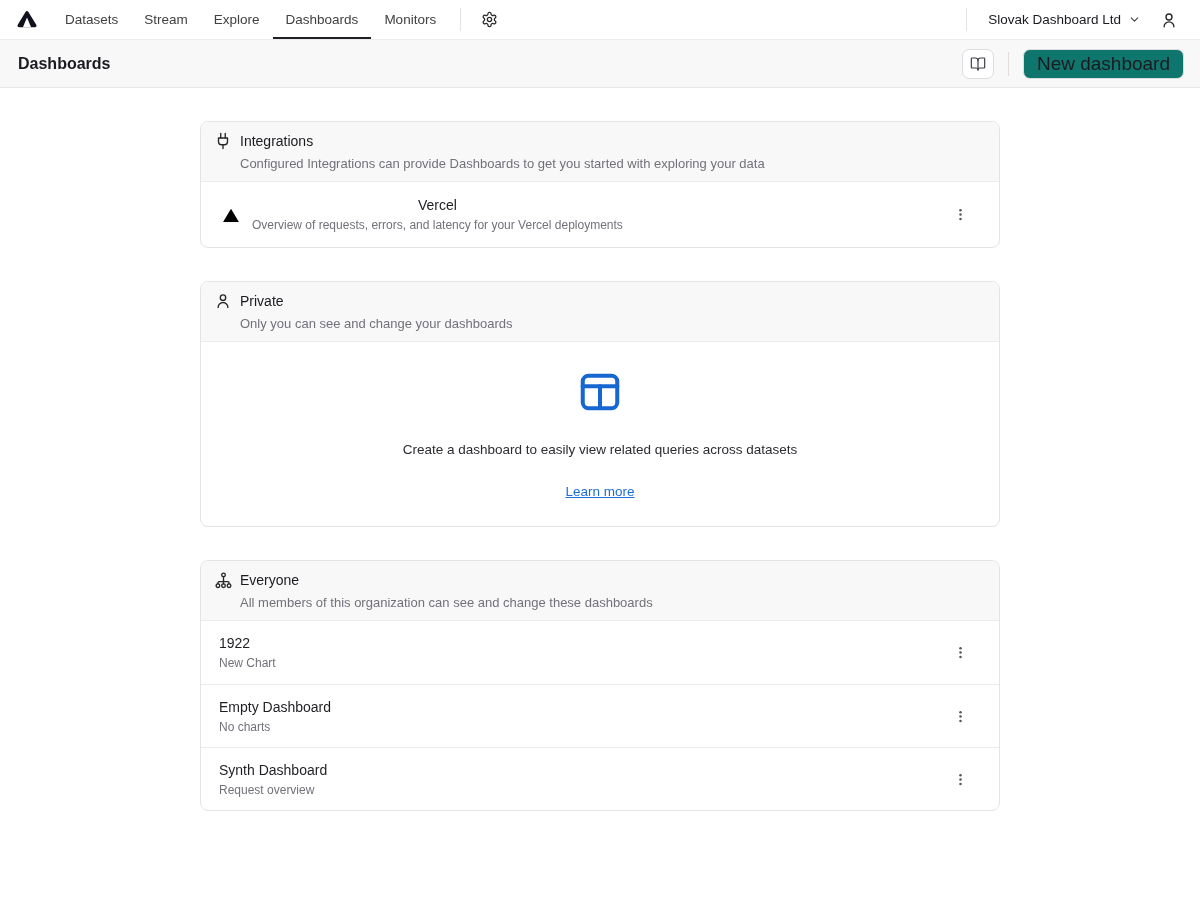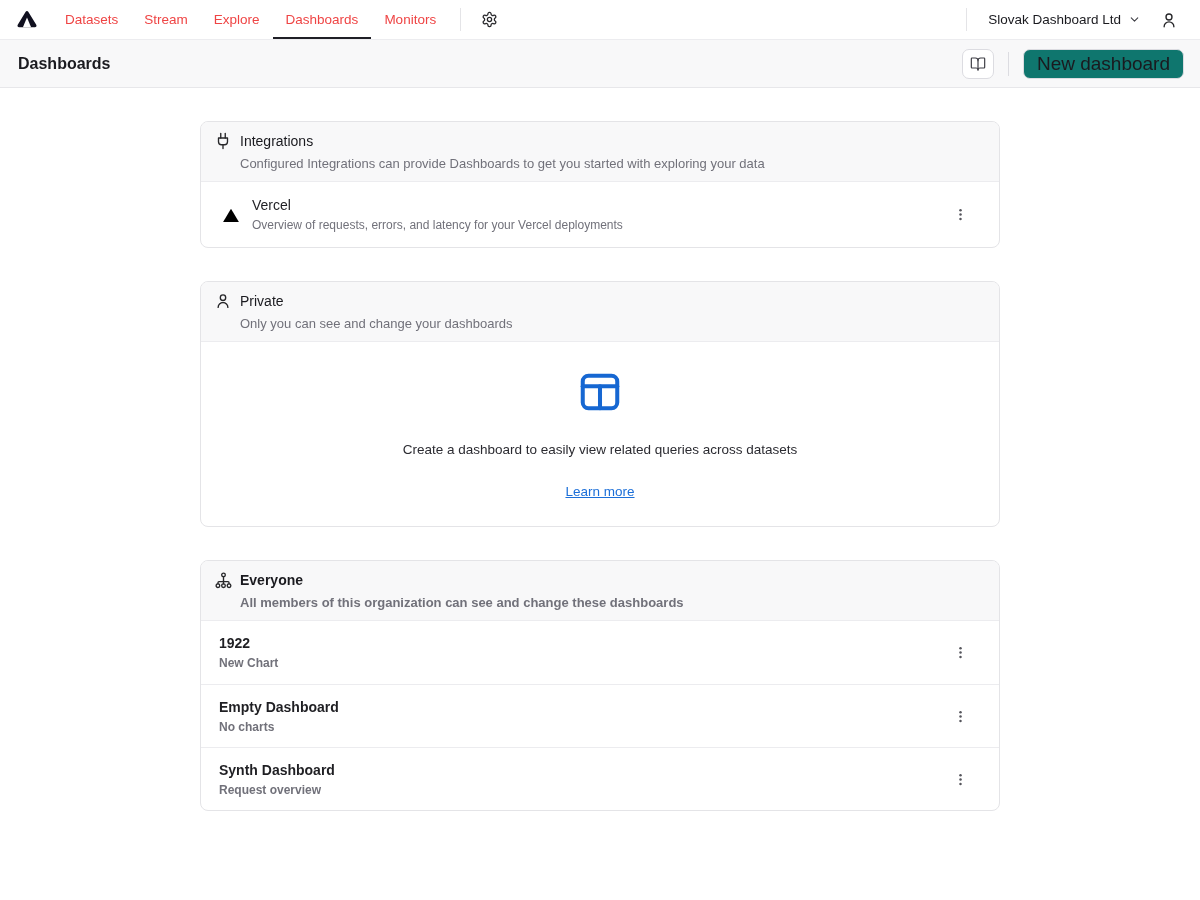--- a/index.html
+++ b/index.html
@@ -1,21 +1,21 @@
 <!DOCTYPE html>
 <html><head>
 <meta charset="utf-8">
 <style>
   * { margin:0; padding:0; box-sizing:border-box; }
   html,body { width:1200px; height:900px; background:#fff; font-family:"Liberation Sans", sans-serif; color:#1a1a1f; }
 
   
   .topnav { height:40px; display:flex; align-items:stretch; background:#fff; border-bottom:1px solid #ececef; padding-right:20px; }
   .logo { display:flex; align-items:center; padding:0 15px 0 17px; cursor:pointer; }
-  .nav-item { display:flex; align-items:center; padding:4px 13px; font-size:13.5px; color:#ef4444; cursor:pointer; position:relative; white-space:nowrap; }
+  .nav-item { display:flex; align-items:center; padding:4px 13px; font-size:13.5px; color:#404040; cursor:pointer; position:relative; white-space:nowrap; }
   .nav-item.active::after { content:""; position:absolute; left:0; right:0; bottom:0; height:2.5px; background:#1f1f26; }
   .nav-divider { width:1px; background:#e4e4e7; margin:8px 11px; }
   .nav-iconbtn { background:none; border:none; display:flex; align-items:center; justify-content:center; padding:0 9px; cursor:pointer; }
   .nav-right { margin-left:auto; display:flex; align-items:stretch; }
   .org-switcher { display:flex; align-items:center; gap:7px; padding:0 10px; font-size:13.5px; cursor:pointer; }
 
   
   .pagebar { height:48px; background:#f8f8f9; border-bottom:1px solid #e7e7ea; display:flex; align-items:center; padding:0 16px 0 18px; }
   .page-title { font-size:16px; font-weight:700; color:#1a1a1f; }
   .pagebar-right { margin-left:auto; display:flex; align-items:center; }
@@ -25,21 +25,21 @@
 
   
   main { width:800px; margin:0 auto; padding-top:33px; }
   .card { border:1px solid #e4e4e7; border-radius:8px; background:#fff; margin-bottom:33px; overflow:hidden; }
   .card-header { background:#f8f8f9; border-bottom:1px solid #ececef; padding:10px 16px 10px 12px; display:flex; gap:7px; }
   .hicon { width:20px; height:20px; flex:none; display:flex; align-items:center; justify-content:center; margin-top:-1px; }
   .sec-title { font-size:14px; line-height:19px; color:#1a1a1f; }
   .sec-sub { font-size:13px; line-height:15px; color:#71717a; margin-top:5px; }
 
   .row { display:flex; align-items:center; }
-  .integration-row { height:65px; padding:0 25px 0 20px; cursor:pointer; }
+  .integration-row { height:65px; padding:0 25px 0 20px; cursor:pointer;text-align:center; }
   .row-text { margin-left:11px; }
   .row-title { font-size:14px; line-height:18px; color:#1f1f23; }
   .row-sub { font-size:12px; line-height:15px; color:#71717a; margin-top:4px; }
   .kebab { margin-left:auto; width:28px; height:28px; background:none; border:none; display:flex; align-items:center; justify-content:center; cursor:pointer; border-radius:6px; }
 
   .empty-body { text-align:center; padding:27px 20px 26px; }
   .empty-icon { display:inline-block; }
   .empty-text { font-size:13.5px; color:#2b2b31; margin-top:23px; }
   .learn-more { display:inline-block; font-size:13.5px; color:#1c6fd8; text-decoration:underline; margin-top:27px; cursor:pointer; }
 
@@ -157,21 +157,21 @@
           <rect x="3" y="3.5" width="18" height="17" rx="3"></rect>
           <path d="M3 9h18"></path>
           <path d="M12 9v11.5"></path>
         </svg>
       </span>
       <div class="empty-text">Create a dashboard to easily view related queries across datasets</div>
       <a class="learn-more">Learn more</a>
     </div>
   </section>
 
-  <section class="card" style="margin-bottom:8px;font-weight:bold;">
+  <section class="card" style="margin-bottom:8px;">
     <div class="card-header">
       <span class="hicon">
         <svg width="19" height="19" viewBox="0 0 24 24" fill="none" stroke="#27272a" stroke-width="1.7" stroke-linecap="round" stroke-linejoin="round">
           <circle cx="12" cy="5" r="2.3"></circle>
           <circle cx="5" cy="18.5" r="2.3"></circle>
           <circle cx="12" cy="18.5" r="2.3"></circle>
           <circle cx="19" cy="18.5" r="2.3"></circle>
           <path d="M12 7.3v4.2"></path>
           <path d="M5 16.2v-1.4a1.3 1.3 0 0 1 1.3-1.3h11.4a1.3 1.3 0 0 1 1.3 1.3v1.4"></path>
           <path d="M12 11.5v4.7"></path>

